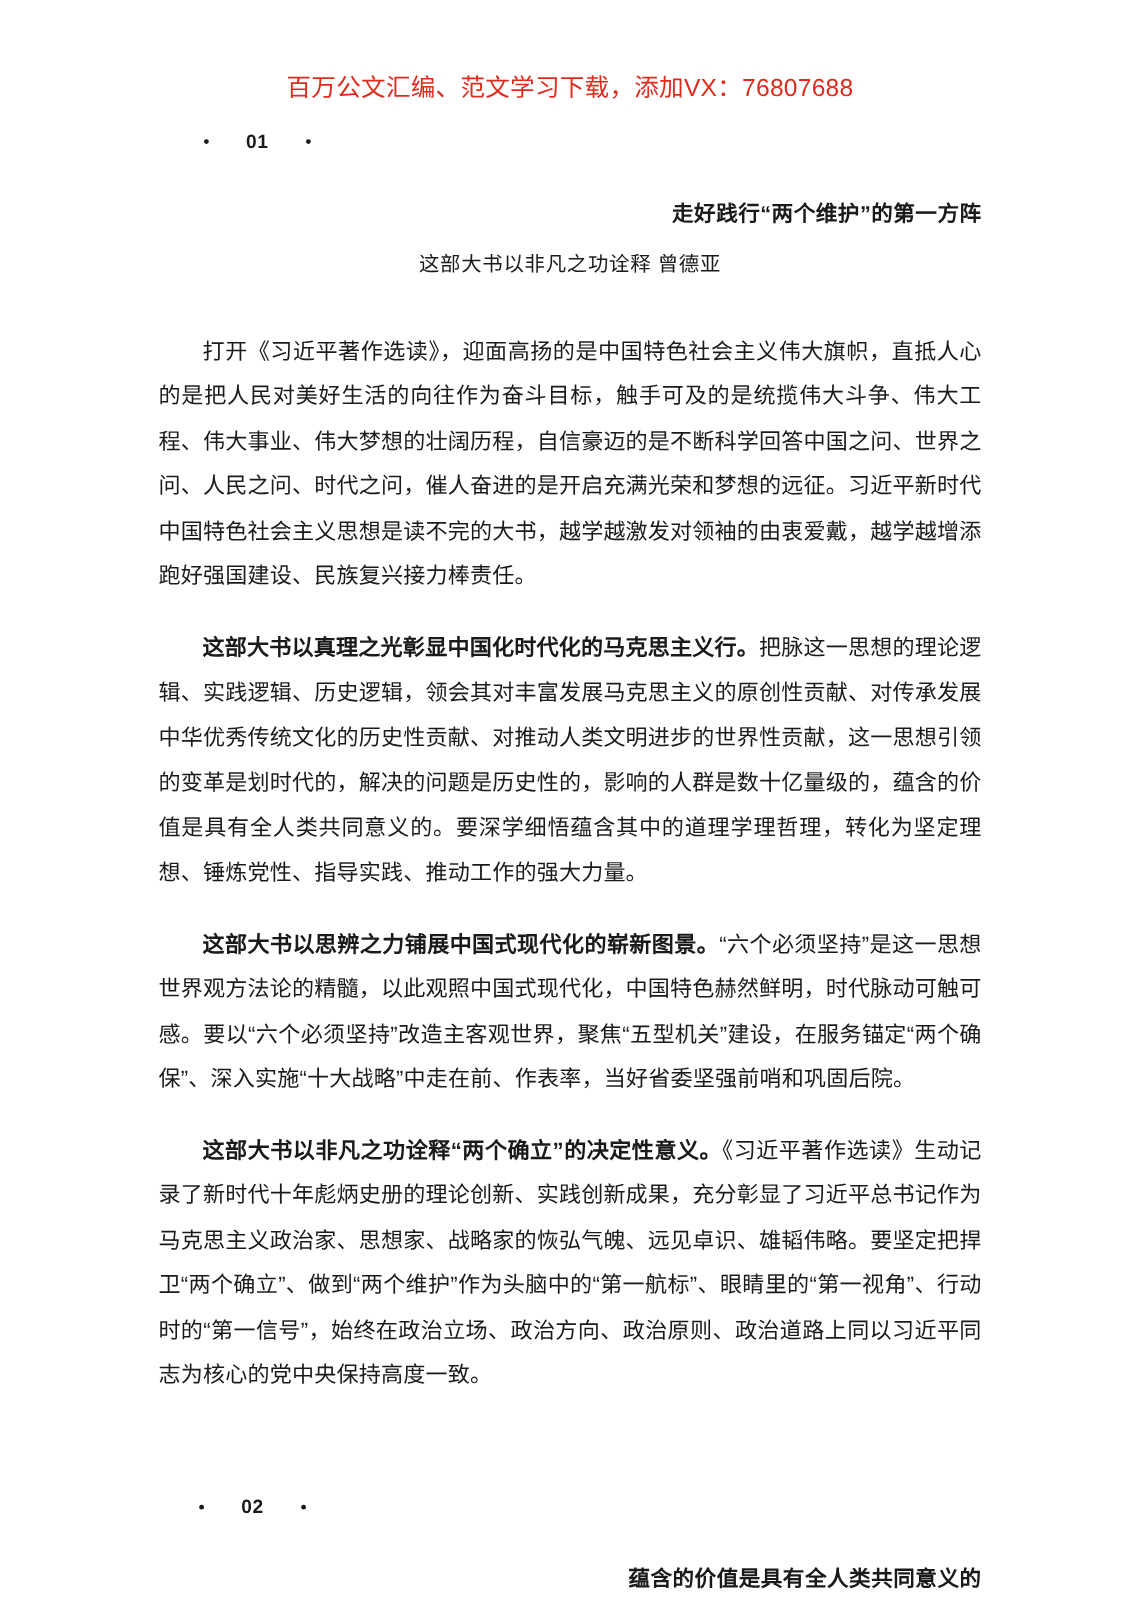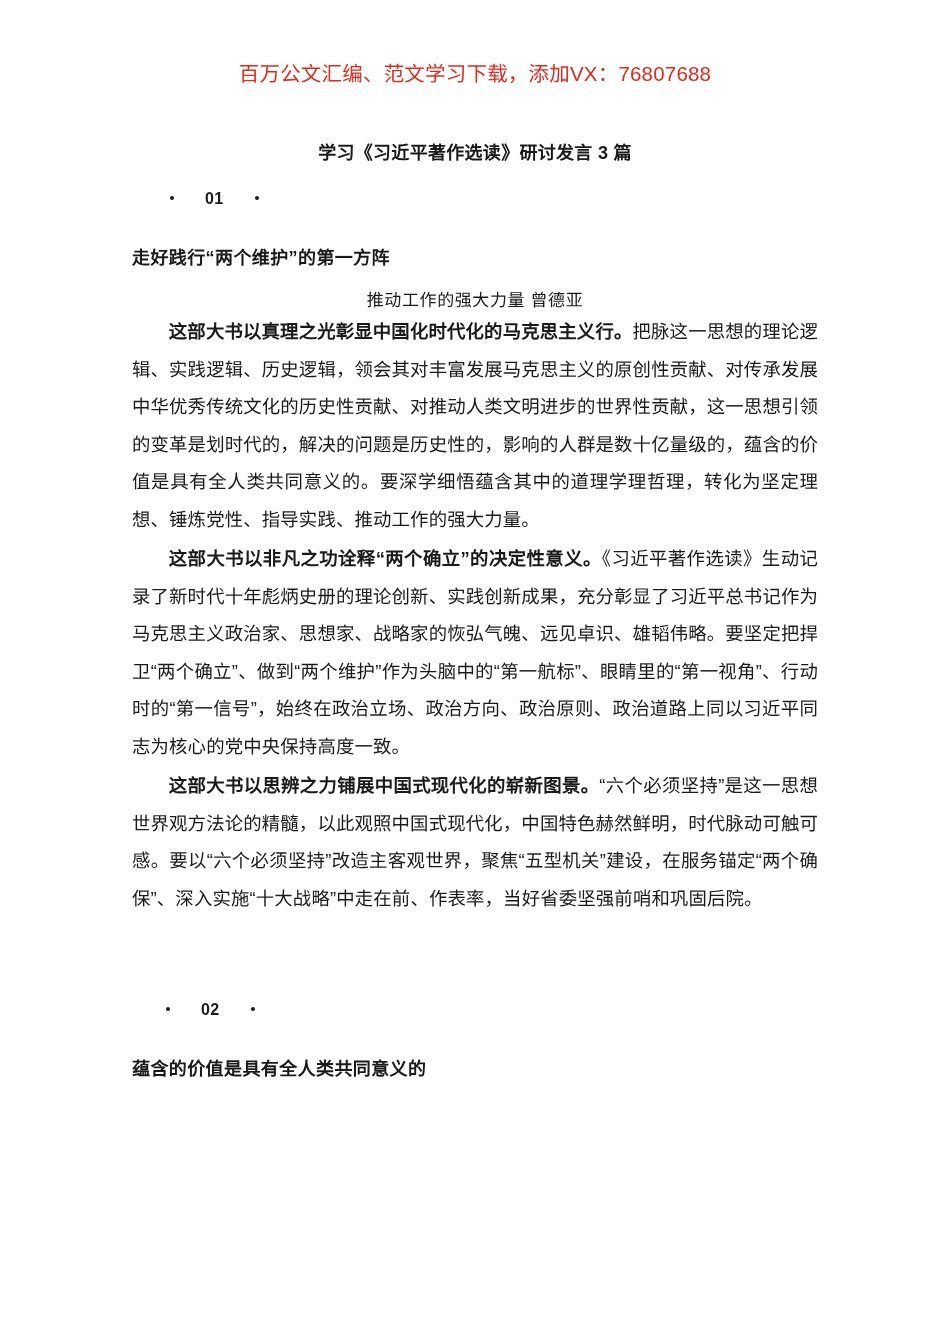--- a/index.html
+++ b/index.html
@@ -82,21 +82,21 @@
   
   .section-number.second {
     padding-top: 0;
     padding-left: 18px;
   }
 
   
   .section-title {
     margin: 0;
     padding-top: 18px;
-    text-align: left;
+    text-align: right;
     font-size: 18px;
     font-weight: bold;
     letter-spacing: 0.4px;
     line-height: 1.45;
   }
   .section-author {
     margin: 0;
     padding-top: 18px;
     text-align: center;
     font-size: 17px;
@@ -110,21 +110,21 @@
     margin: 0;
     font-size: 18.4px;
     line-height: 37.5px;
     text-align: justify;
     text-justify: inter-ideograph;
     text-indent: 2em;
     letter-spacing: 0.15px;
     word-break: break-all;
   }
   .body-para + .body-para {
-    margin-top: 2px;
+    margin-top: 22px;
   }
   .body-para.first-of-section {
     padding-top: 40px;
   }
   .body-para b,
   .body-para .lead {
     font-weight: bold;
   }
 
   .gap-before-section {
@@ -133,43 +133,45 @@
 </style>
 </head>
 <body>
 
 <div class="page">
 
   <div class="promo-bar">
     <span class="promo-text" style="color: rgb(224, 43, 29);">百万公文汇编、范文学习下载，添加VX：76807688</span>
   </div>
 
-  <h1 class="doc-title">学习《习近平著作选读》研讨发言 3 篇</h1>
 
   <div class="section-number">
     <span class="dot"></span>
     <span class="num">01</span>
     <span class="dot"></span>
   </div>
 
   <h2 class="section-title">走好践行“两个维护”的第一方阵</h2>
 
-  <div class="section-author">推动工作的强大力量  曾德亚</div>
+  <div class="section-author">这部大书以非凡之功诠释  曾德亚</div>
 
+  <p class="body-para first-of-section">
+    <span class="lead"></span><span>打开《习近平著作选读》，迎面高扬的是中国特色社会主义伟大旗帜，直抵人心的是把人民对美好生活的向往作为奋斗目标，触手可及的是统揽伟大斗争、伟大工程、伟大事业、伟大梦想的壮阔历程，自信豪迈的是不断科学回答中国之问、世界之问、人民之问、时代之问，催人奋进的是开启充满光荣和梦想的远征。习近平新时代中国特色社会主义思想是读不完的大书，越学越激发对领袖的由衷爱戴，越学越增添跑好强国建设、民族复兴接力棒责任。</span>
+  </p>
 
   <p class="body-para">
     <span class="lead">这部大书以真理之光彰显中国化时代化的马克思主义行。</span><span>把脉这一思想的理论逻辑、实践逻辑、历史逻辑，领会其对丰富发展马克思主义的原创性贡献、对传承发展中华优秀传统文化的历史性贡献、对推动人类文明进步的世界性贡献，这一思想引领的变革是划时代的，解决的问题是历史性的，影响的人群是数十亿量级的，蕴含的价值是具有全人类共同意义的。要深学细悟蕴含其中的道理学理哲理，转化为坚定理想、锤炼党性、指导实践、推动工作的强大力量。</span>
   </p>
 
   <p class="body-para">
-    <span class="lead">这部大书以非凡之功诠释“两个确立”的决定性意义。</span><span>《习近平著作选读》生动记录了新时代十年彪炳史册的理论创新、实践创新成果，充分彰显了习近平总书记作为马克思主义政治家、思想家、战略家的恢弘气魄、远见卓识、雄韬伟略。要坚定把捍卫“两个确立”、做到“两个维护”作为头脑中的“第一航标”、眼睛里的“第一视角”、行动时的“第一信号”，始终在政治立场、政治方向、政治原则、政治道路上同以习近平同志为核心的党中央保持高度一致。</span>
+    <span class="lead">这部大书以思辨之力铺展中国式现代化的崭新图景。</span><span>“六个必须坚持”是这一思想世界观方法论的精髓，以此观照中国式现代化，中国特色赫然鲜明，时代脉动可触可感。要以“六个必须坚持”改造主客观世界，聚焦“五型机关”建设，在服务锚定“两个确保”、深入实施“十大战略”中走在前、作表率，当好省委坚强前哨和巩固后院。</span>
   </p>
 
   <p class="body-para">
-    <span class="lead">这部大书以思辨之力铺展中国式现代化的崭新图景。</span><span>“六个必须坚持”是这一思想世界观方法论的精髓，以此观照中国式现代化，中国特色赫然鲜明，时代脉动可触可感。要以“六个必须坚持”改造主客观世界，聚焦“五型机关”建设，在服务锚定“两个确保”、深入实施“十大战略”中走在前、作表率，当好省委坚强前哨和巩固后院。</span>
+    <span class="lead">这部大书以非凡之功诠释“两个确立”的决定性意义。</span><span>《习近平著作选读》生动记录了新时代十年彪炳史册的理论创新、实践创新成果，充分彰显了习近平总书记作为马克思主义政治家、思想家、战略家的恢弘气魄、远见卓识、雄韬伟略。要坚定把捍卫“两个确立”、做到“两个维护”作为头脑中的“第一航标”、眼睛里的“第一视角”、行动时的“第一信号”，始终在政治立场、政治方向、政治原则、政治道路上同以习近平同志为核心的党中央保持高度一致。</span>
   </p>
 
   <div class="gap-before-section"></div>
 
   <div class="section-number second">
     <span class="dot"></span>
     <span class="num">02</span>
     <span class="dot"></span>
   </div>
 

